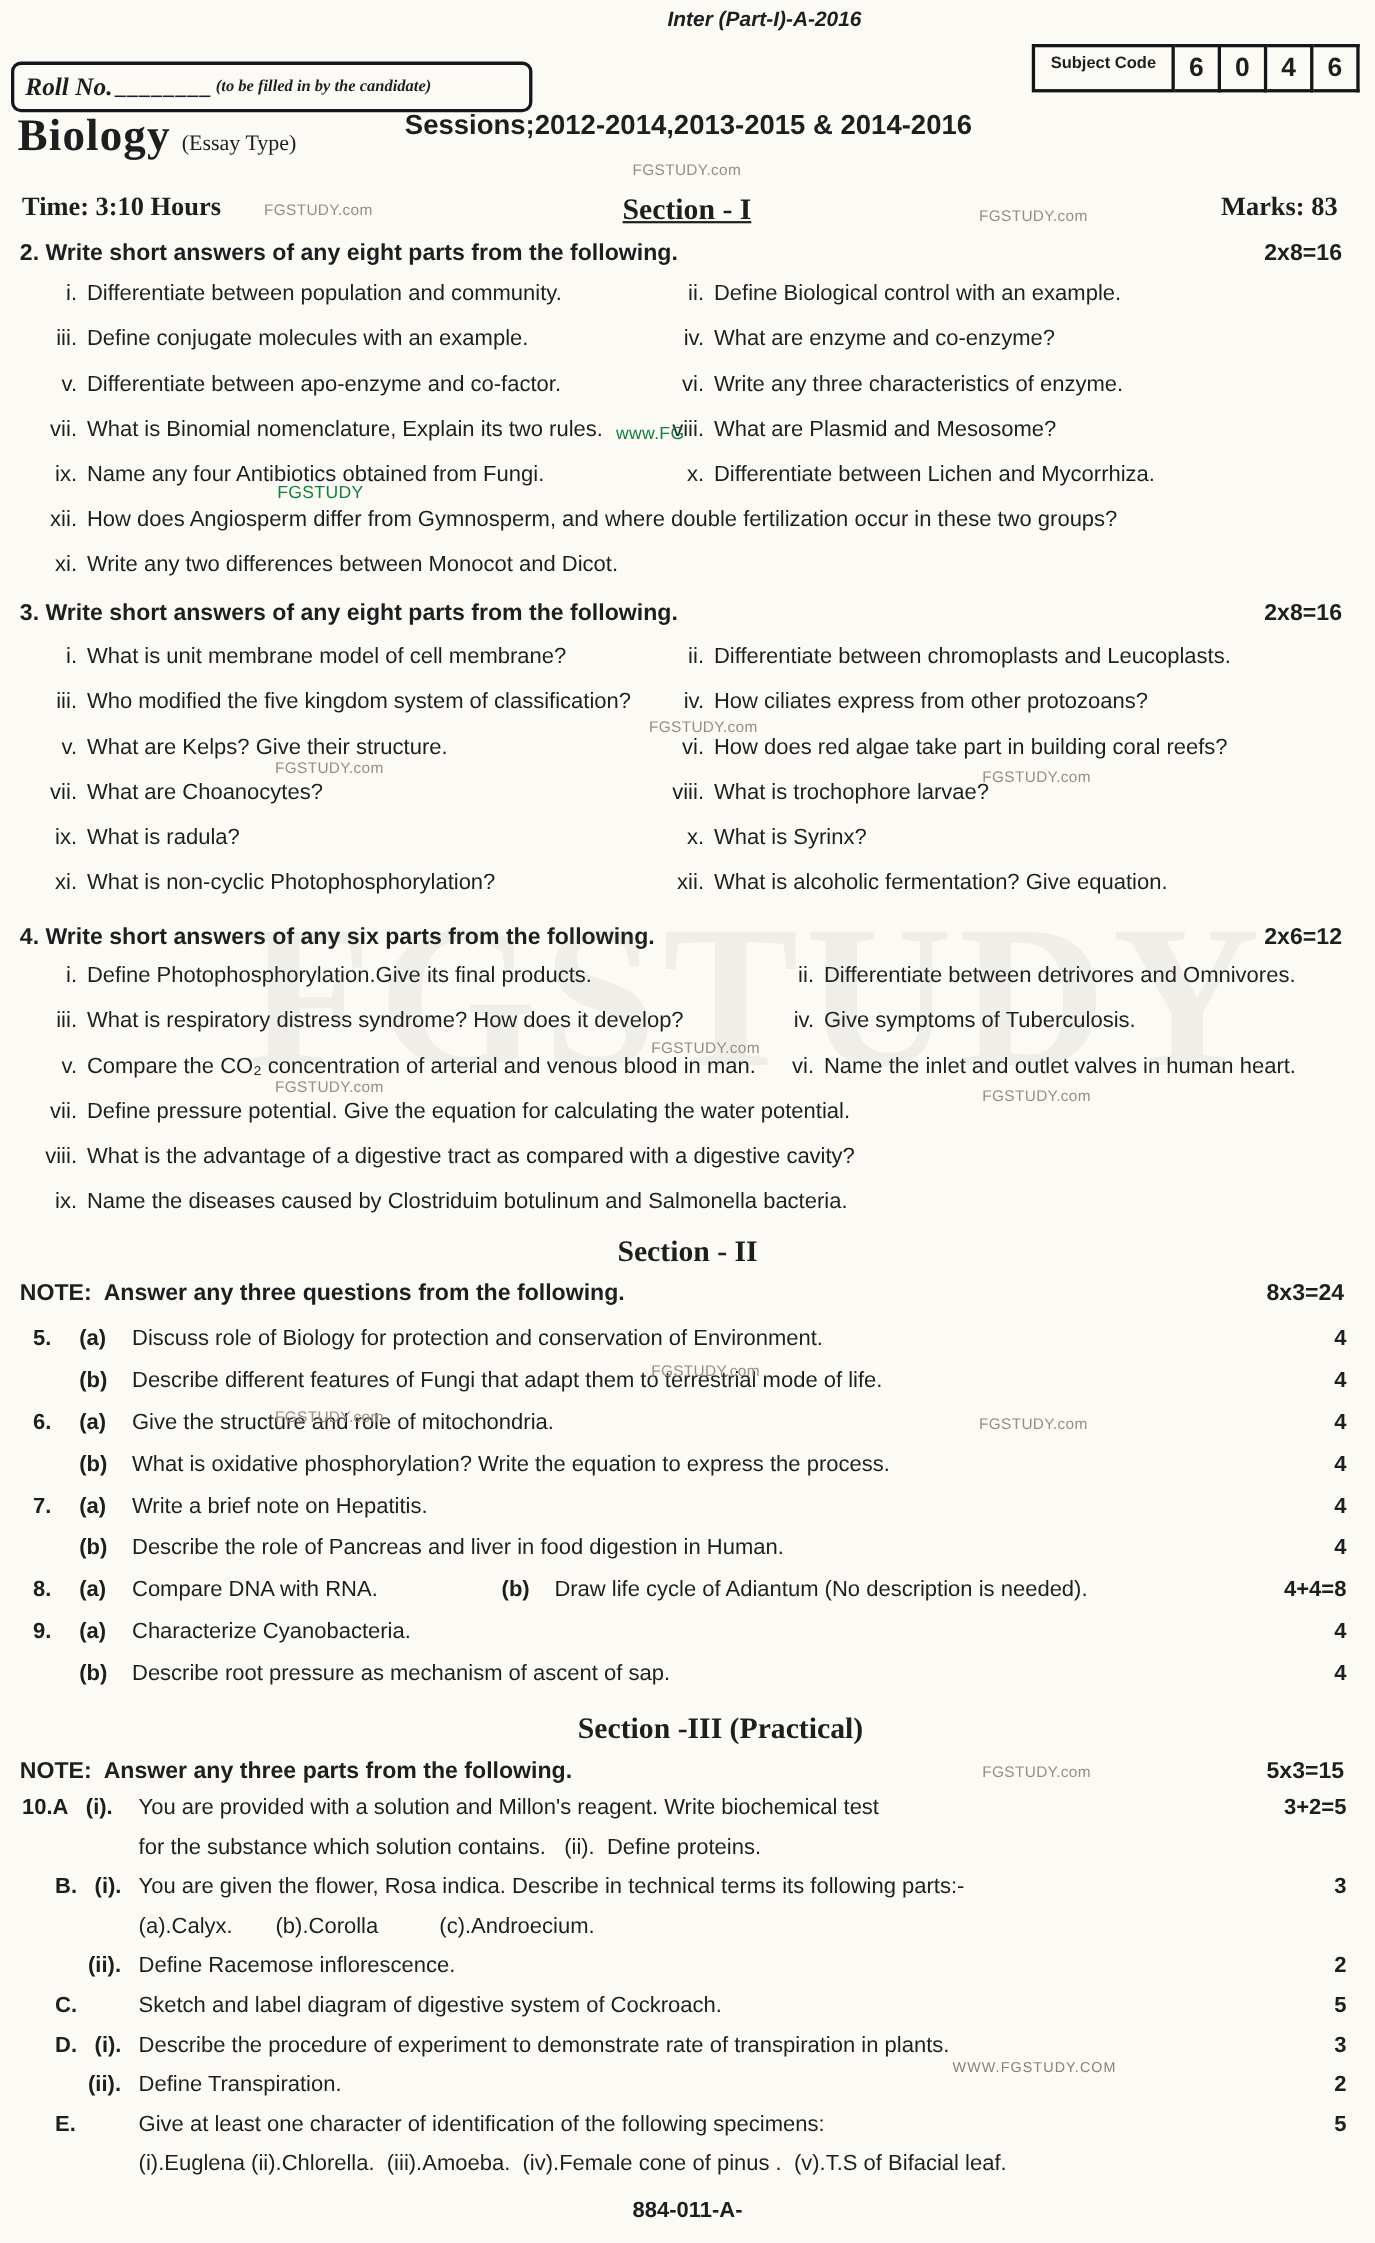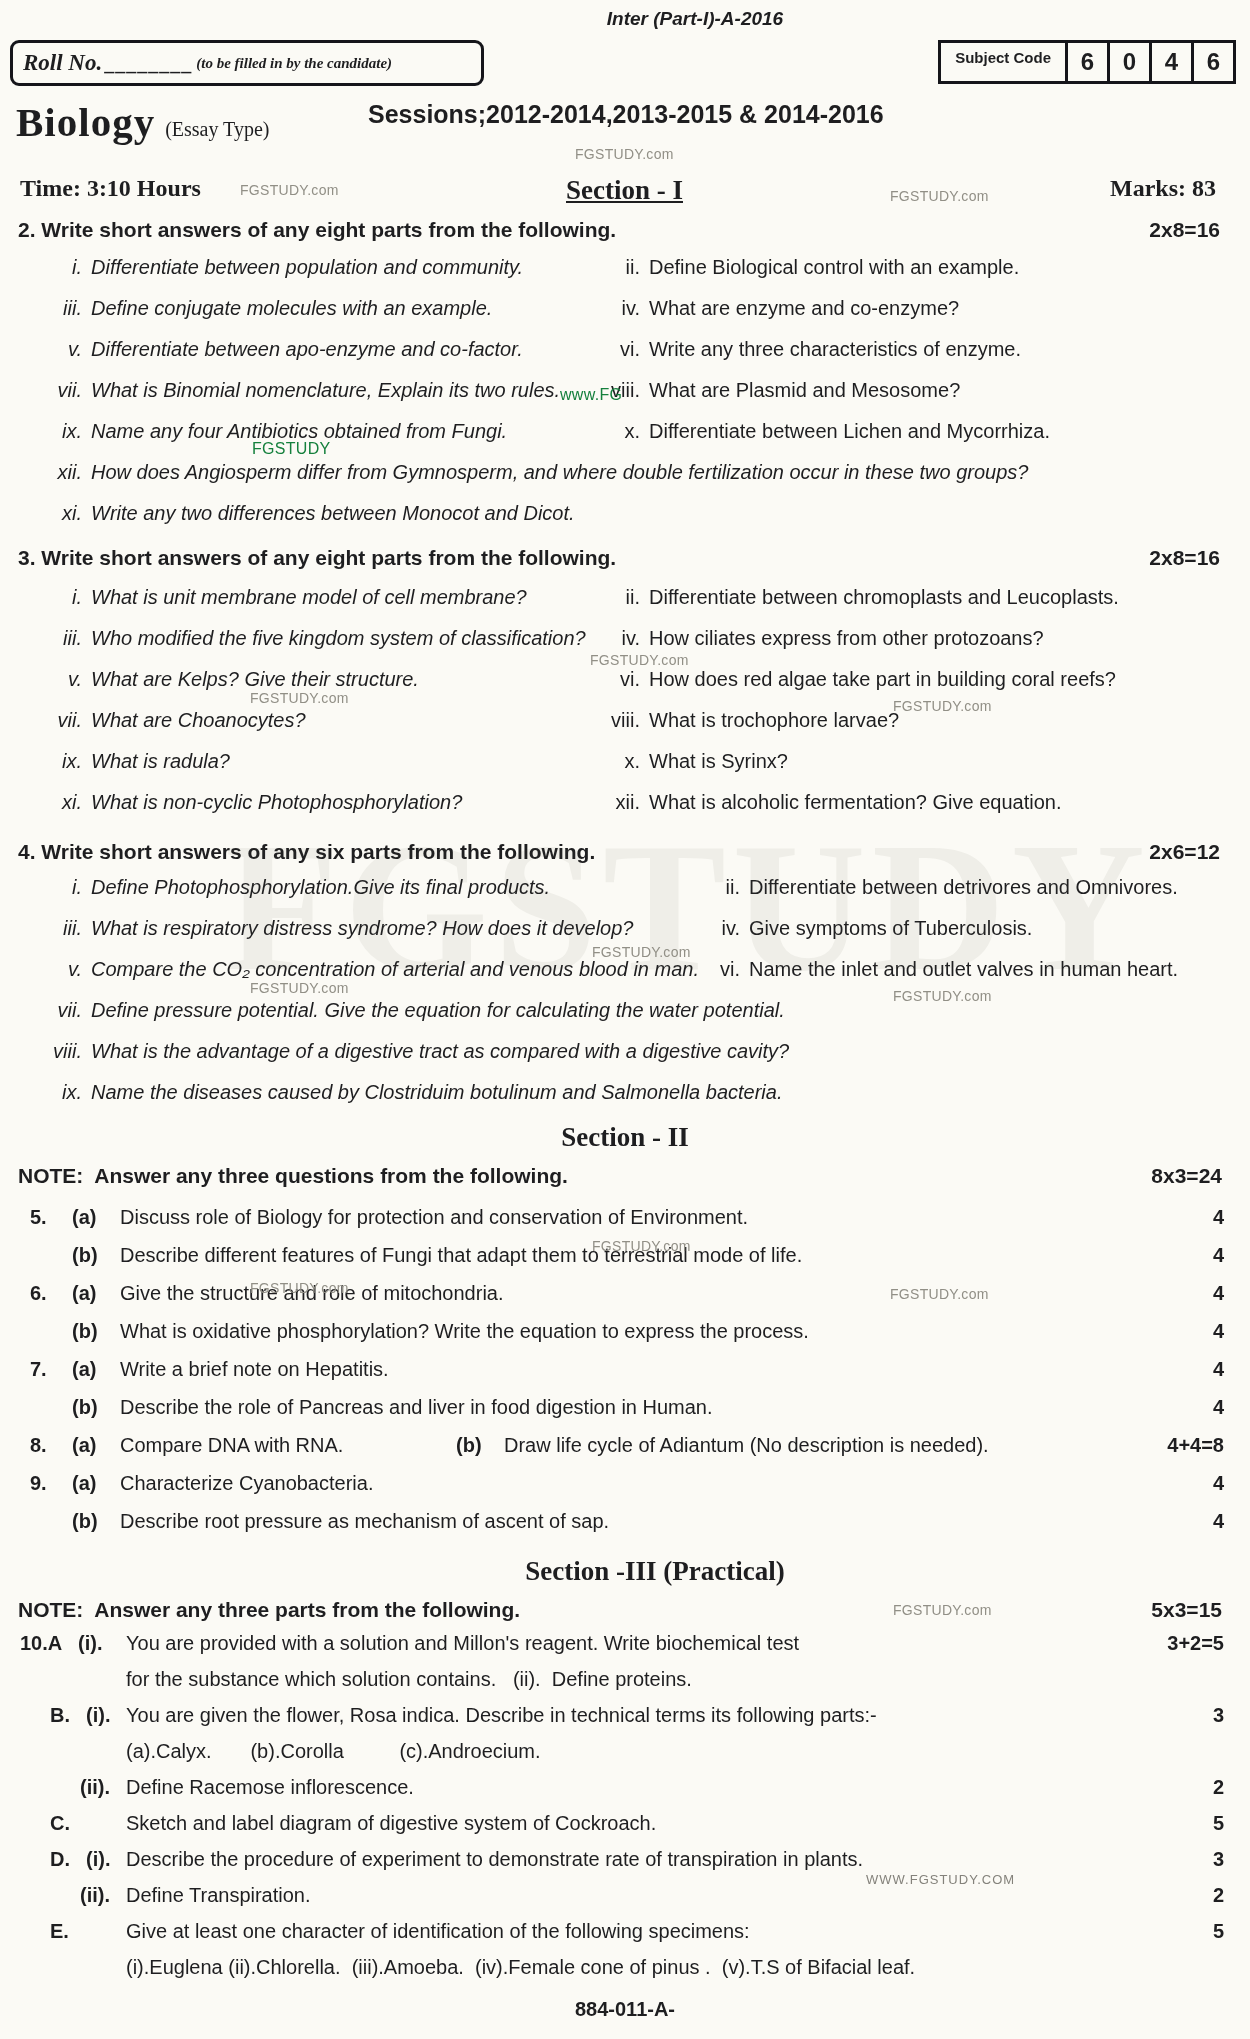--- a/index.html
+++ b/index.html
@@ -19,21 +19,21 @@
             font-family:"Liberation Serif", serif; color:rgba(85,80,70,0.07); letter-spacing:6px; }
   .wm-big-sub { position:absolute; top:1020px; left:400px; font-size:38px; font-weight:700;
             color:rgba(85,80,70,0.08); letter-spacing:12px; }
 
   
   .exam-ref { margin-top:8px; height:24px; text-align:center; padding-left:140px;
               font-style:italic; font-weight:700; font-size:19px; }
   .top-row { margin-top:8px; height:48px; display:flex; justify-content:space-between;
              padding:0 14px 0 10px; align-items:flex-start; }
   .rollno-box { width:474px; height:46px; border:3px solid #15151a; border-radius:9px;
-                display:flex; align-items:center; padding:0 10px; }
+                display:flex; align-items:center; padding:0 10px;margin-top:16px; }
   .rn-label { font-weight:700; font-style:italic; font-size:23px; }
   .rn-dash { font-weight:700; font-size:20px; letter-spacing:1px; margin:0 4px 0 2px; }
   .rn-note { font-weight:700; font-style:italic; font-size:15px; }
   .subject-code { display:flex; height:44px; }
   .sc-label { border:3px solid #15151a; padding:6px 14px; font-weight:700; font-size:15px; }
   .sc-digit { width:42px; border:3px solid #15151a; border-left:none; display:flex;
               align-items:center; justify-content:center; font-weight:700; font-size:24px; }
 
   .title-band { position:relative; height:54px; margin-top:10px;text-align:right; }
   .subject-title { position:absolute; left:16px; top:0; display:flex; align-items:baseline; }
@@ -46,21 +46,21 @@
   .sec1 { position:absolute; left:566px; font-weight:700; font-size:27px;text-decoration:underline; }
   .marks { position:absolute; right:34px; font-weight:700; font-size:24px; }
 
   
   .q-head { display:flex; justify-content:space-between; padding:0 30px 0 18px;
             font-weight:700; font-size:21px; height:32px; margin-top:5px; }
   .q-head.h3 { margin-top:3px; } .q-head.h4 { margin-top:4px;align-items:center; }
   .q-rows { margin-top:6px; }
   .q-rows.r3 { margin-top:8px; } .q-rows.r4 { margin-top:8px; }
   .q-row { display:flex; min-height:41px; }
-  .pl { flex:0 0 600px; padding-left:36px;font-style:italic; }
+  .pl { flex:0 0 600px; padding-left:24px; }
   .q4 .pl { flex:0 0 700px; }
   .pl.full { flex:1 1 auto; }
   .pr { flex:1 1 auto; padding-right:8px; }
   .rn { display:inline-block; min-width:46px; text-align:right; margin-right:9px; white-space:pre; }
   .pr .rn { min-width:40px; }
   .pt { white-space:pre-wrap; }
 
   .sec-title { text-align:center; font-weight:700; font-size:27px; height:36px; }
   .sec-title.s2t { margin-top:0; }
   .sec-title.s3t { margin-top:8px; padding-left:60px; }

